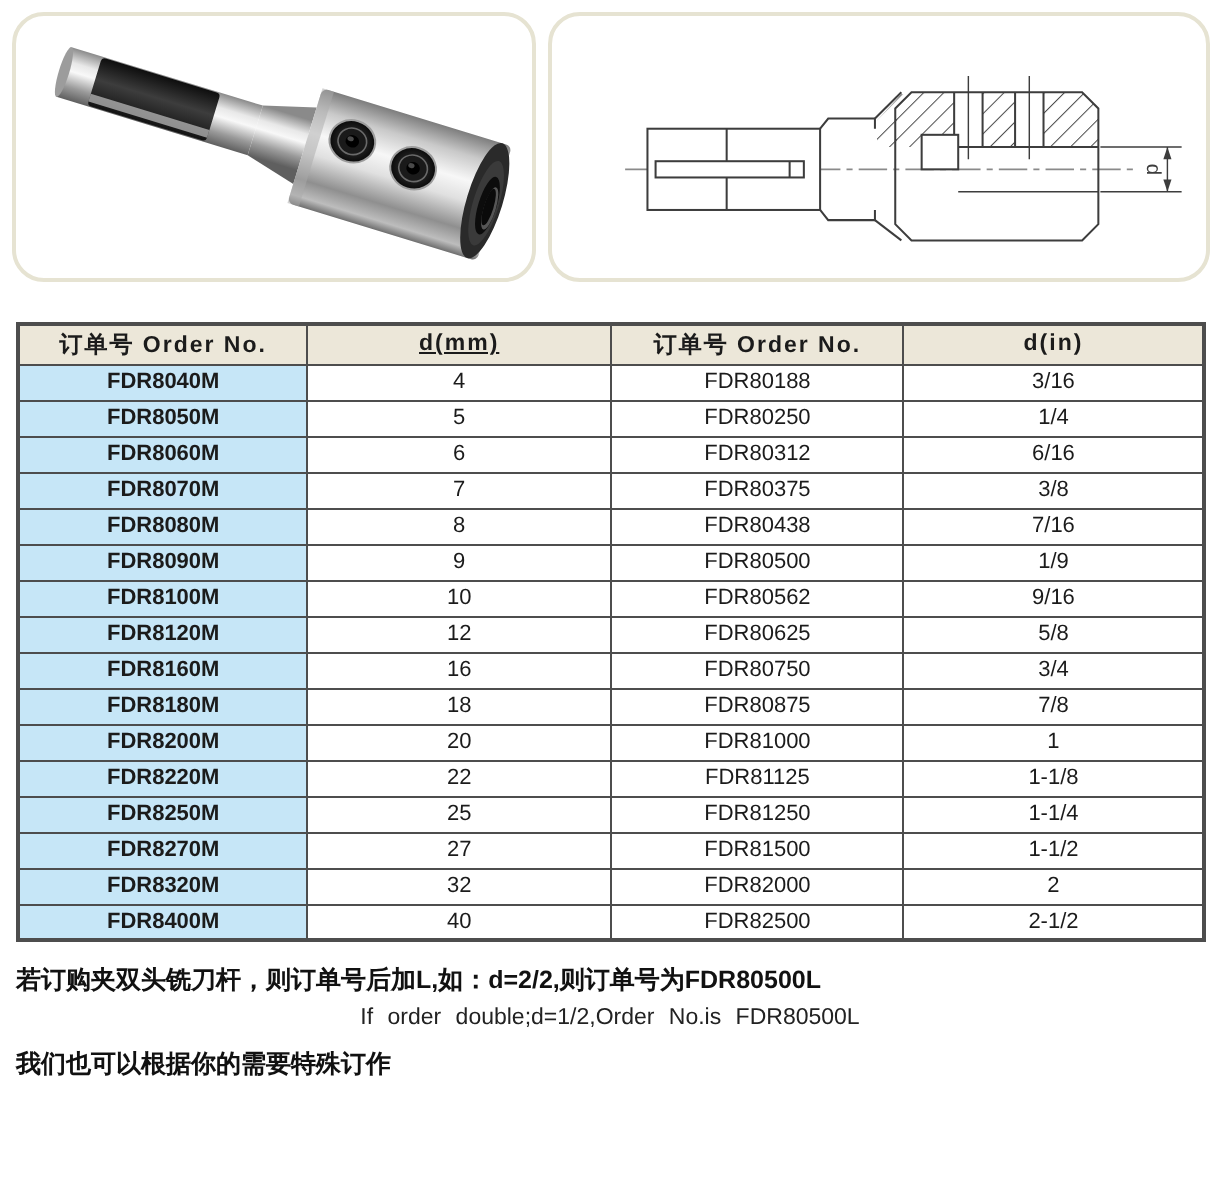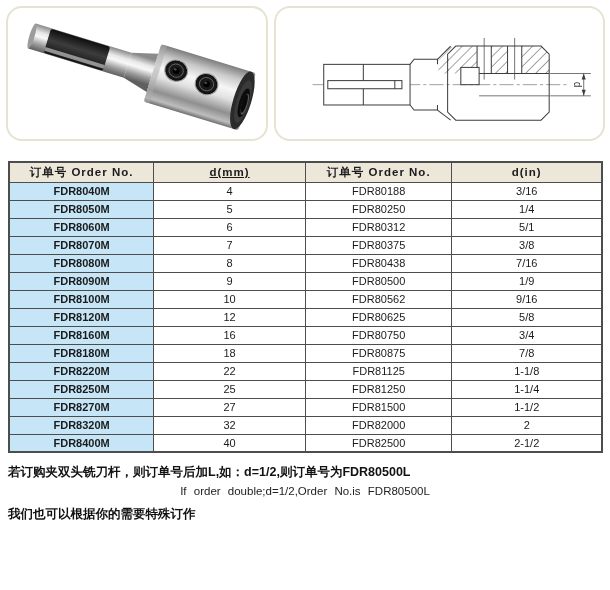--- a/index.html
+++ b/index.html
@@ -159,21 +159,21 @@
       <tr>
         <td class="hl">FDR8050M</td>
         <td>5</td>
         <td>FDR80250</td>
         <td>1/4</td>
       </tr>
       <tr>
         <td class="hl">FDR8060M</td>
         <td>6</td>
         <td>FDR80312</td>
-        <td>5/1</td>
+        <td>6/16</td>
       </tr>
       <tr>
         <td class="hl">FDR8070M</td>
         <td>7</td>
         <td>FDR80375</td>
         <td>3/8</td>
       </tr>
       <tr>
         <td class="hl">FDR8080M</td>
         <td>8</td>
@@ -204,20 +204,26 @@
         <td>FDR80750</td>
         <td>3/4</td>
       </tr>
       <tr>
         <td class="hl">FDR8180M</td>
         <td>18</td>
         <td>FDR80875</td>
         <td>7/8</td>
       </tr>
       <tr>
+        <td class="hl">FDR8200M</td>
+        <td>20</td>
+        <td>FDR81000</td>
+        <td>1</td>
+      </tr>
+      <tr>
         <td class="hl">FDR8220M</td>
         <td>22</td>
         <td>FDR81125</td>
         <td>1-1/8</td>
       </tr>
       <tr>
         <td class="hl">FDR8250M</td>
         <td>25</td>
         <td>FDR81250</td>
         <td>1-1/4</td>
@@ -237,16 +243,16 @@
       <tr>
         <td class="hl">FDR8400M</td>
         <td>40</td>
         <td>FDR82500</td>
         <td>2-1/2</td>
       </tr>
     </tbody>
 </table>
 
 <div class="notes">
-  <p class="note-zh">若订购夹双头铣刀杆，则订单号后加L,如：d=1/2,则订单号为FDR80500L</p>
+  <p class="note-zh">若订购夹双头铣刀杆，则订单号后加L,如：d=2/2,则订单号为FDR80500L</p>
   <p class="note-en">If order double;d=1/2,Order No.is FDR80500L</p>
   <p class="note-zh">我们也可以根据你的需要特殊订作</p>
 </div>
 
 </body></html>

